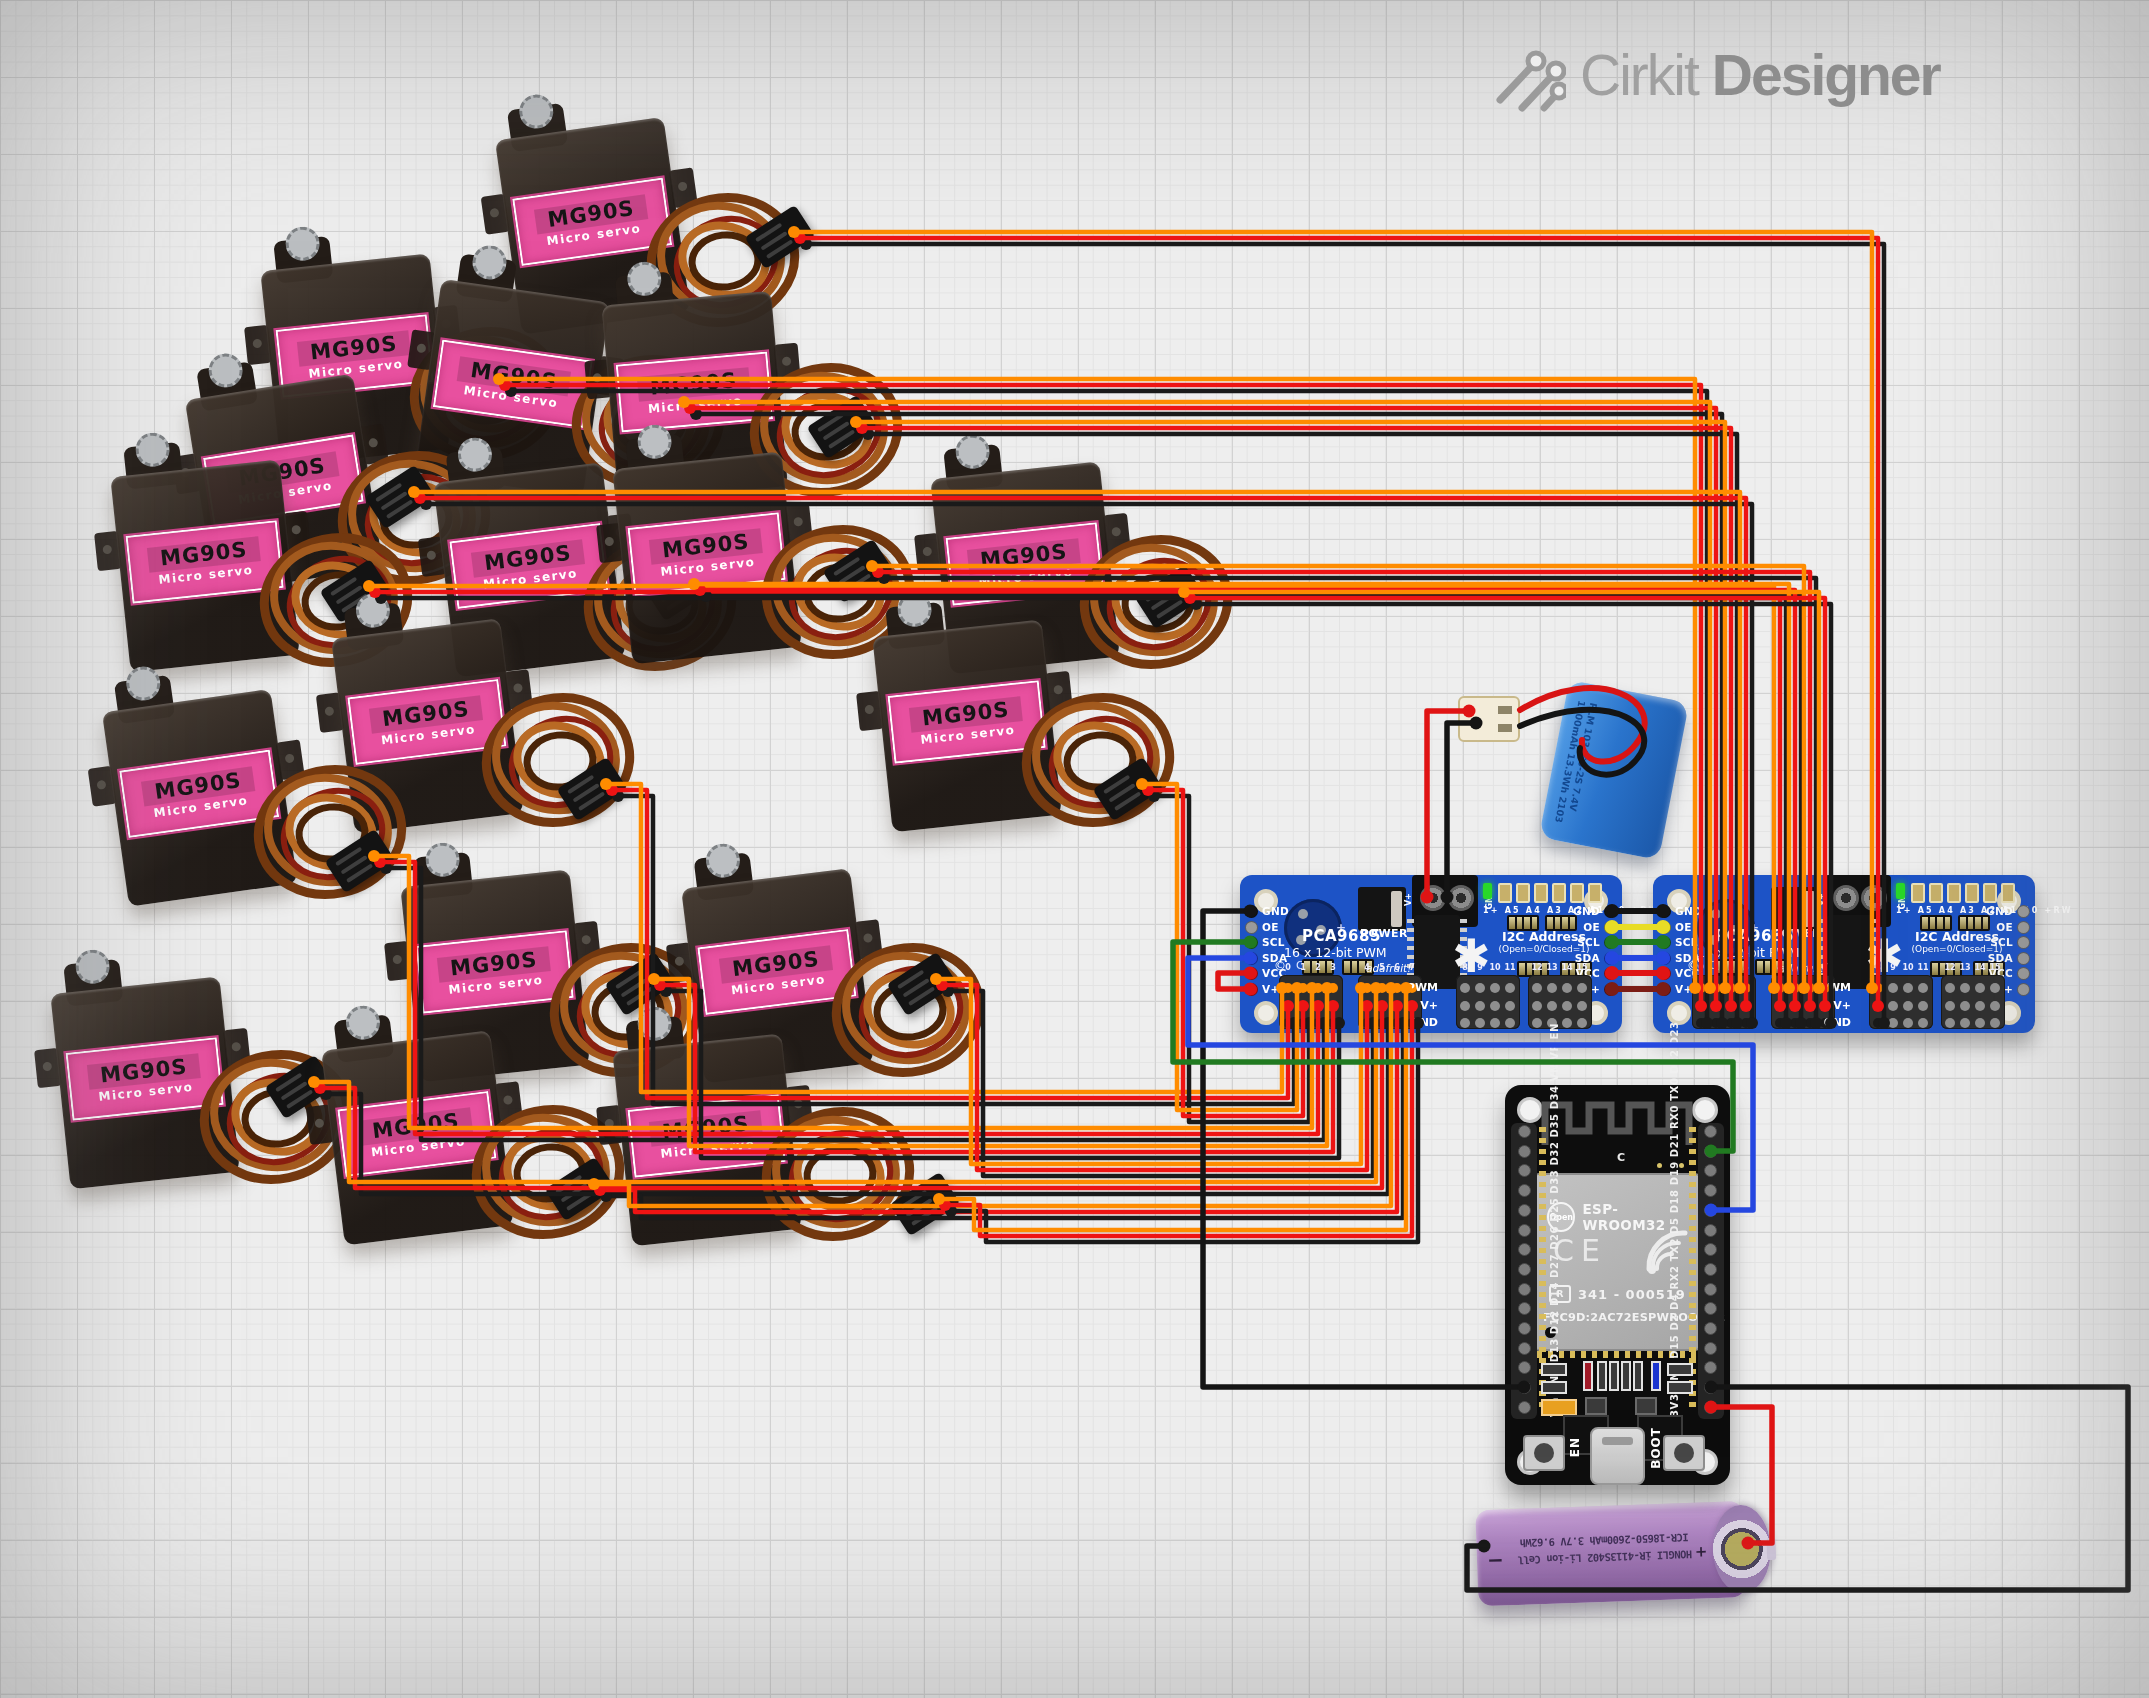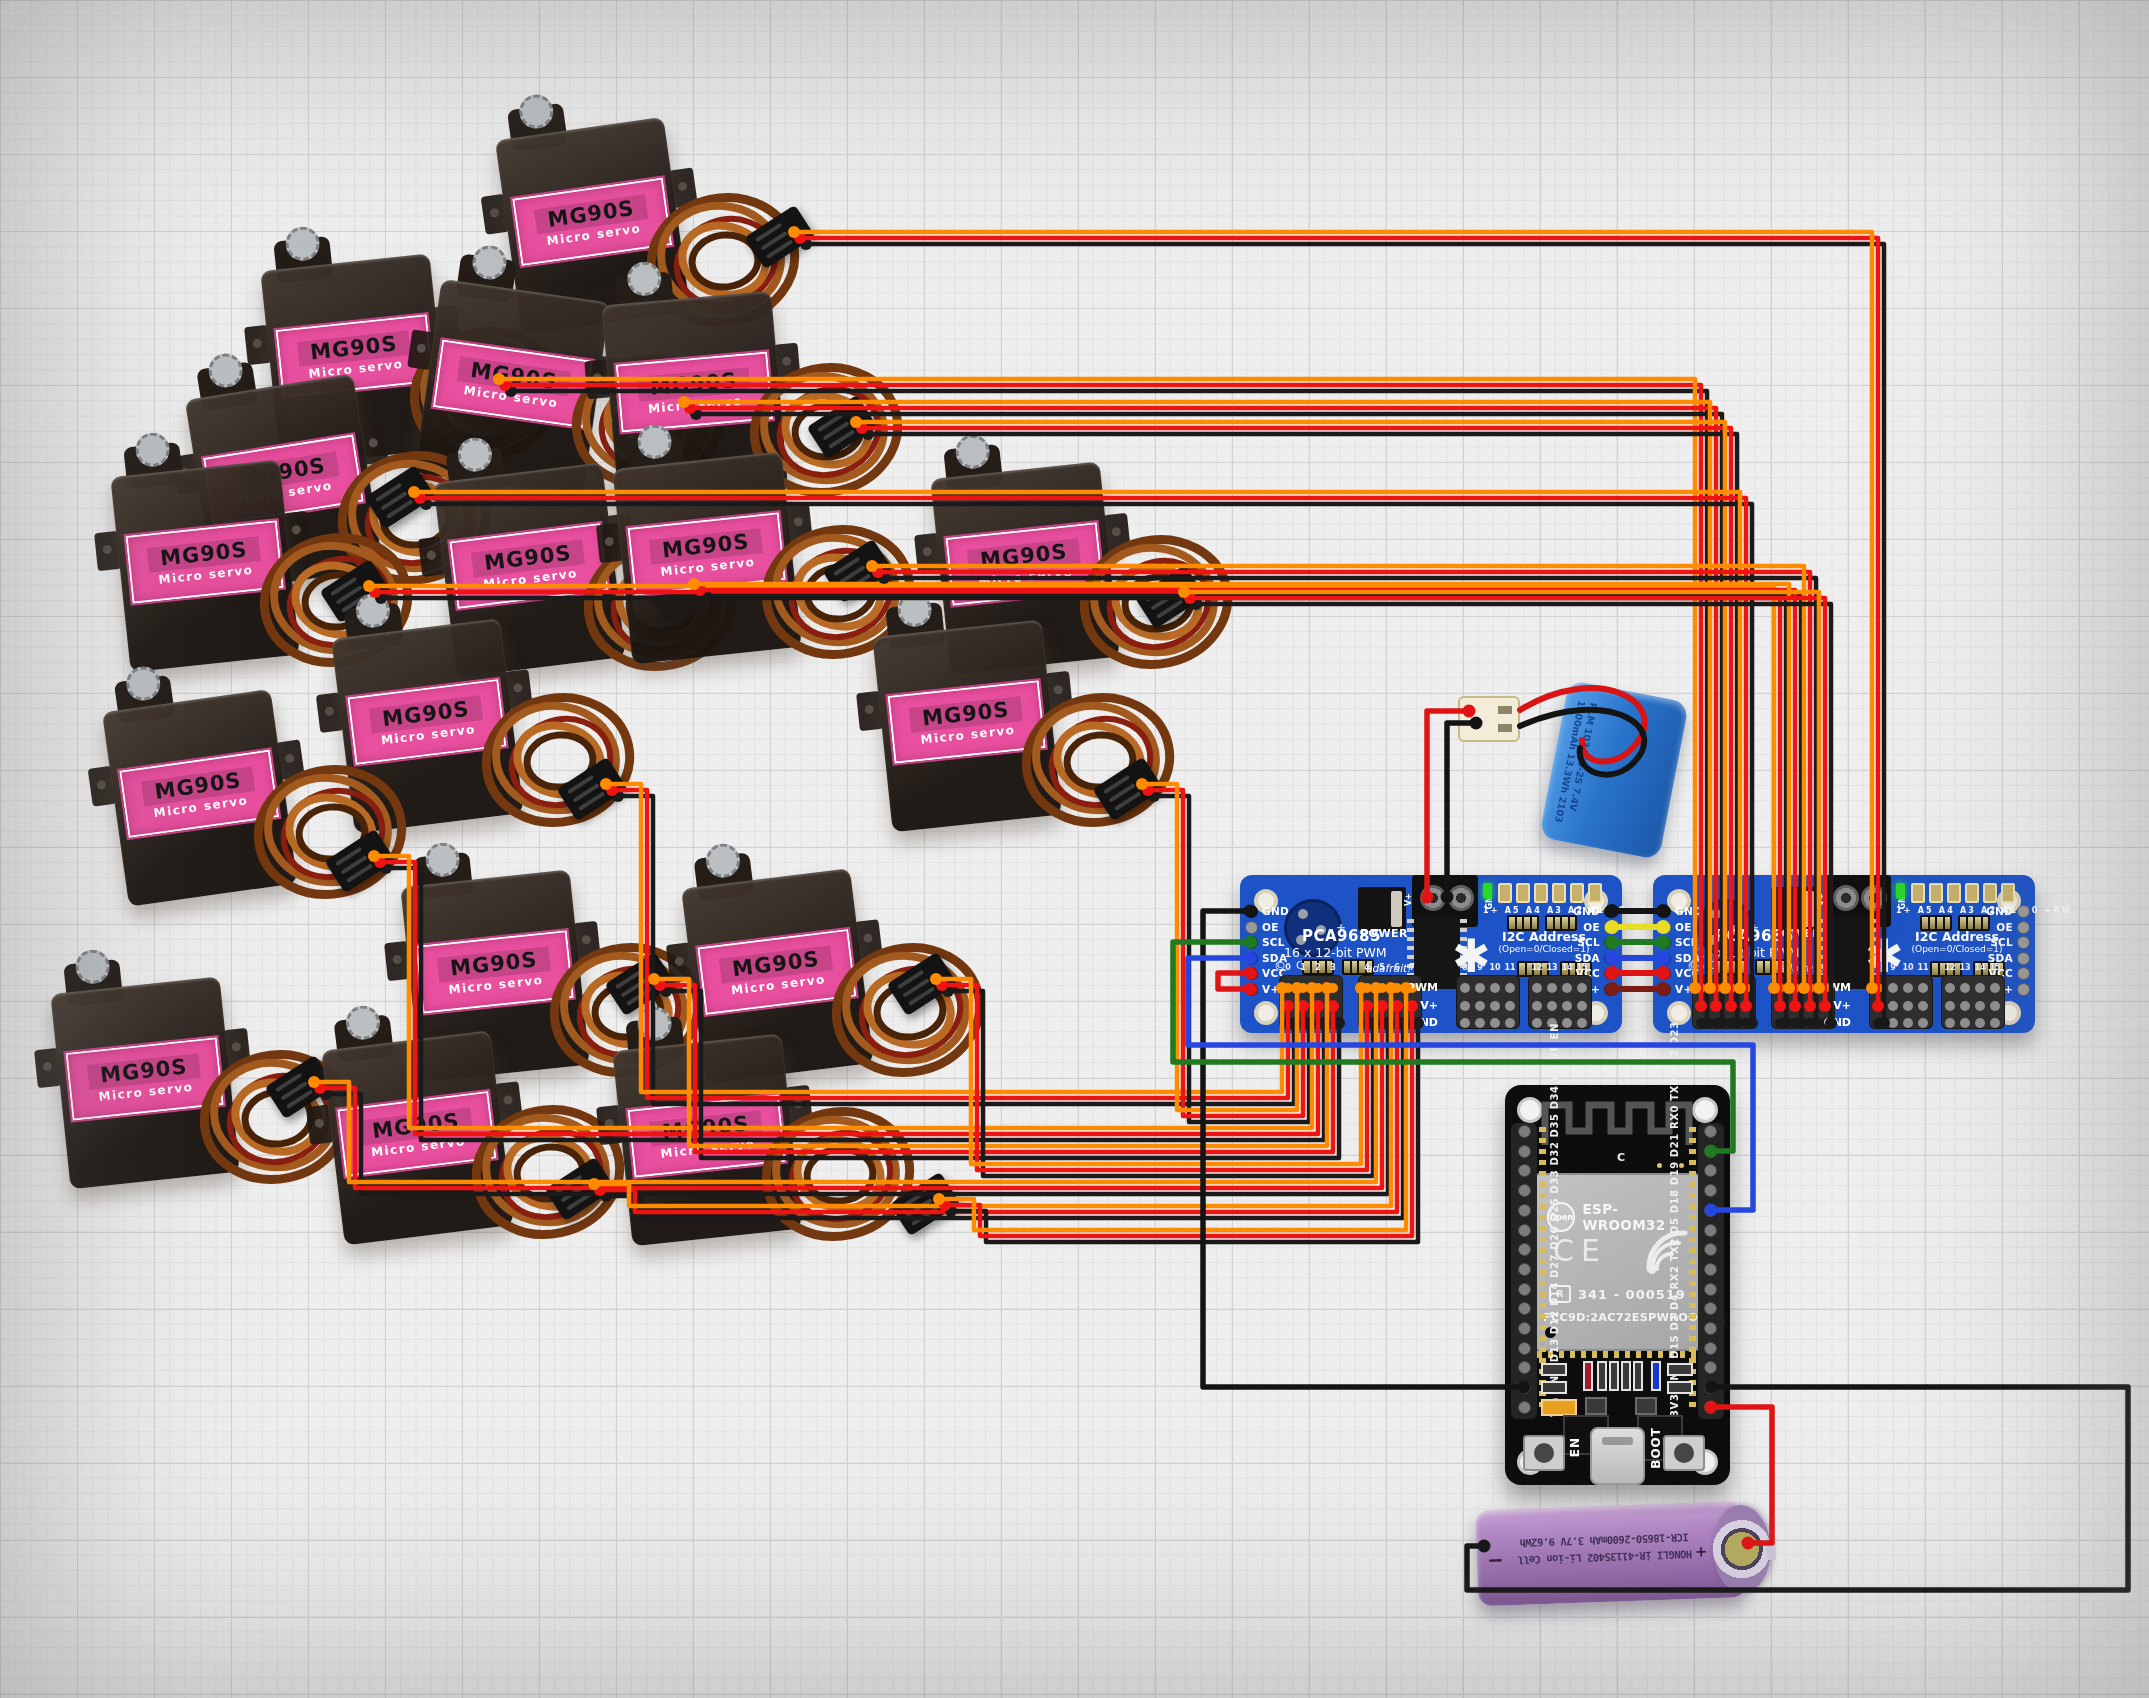--- a/index.html
+++ b/index.html
@@ -1467,15 +1467,31 @@
         <circle cx="1711" cy="1407" r="6.5" fill="#e01414"></circle>
         <circle cx="1748" cy="1543" r="6.5" fill="#e01414"></circle>
       </g>
       <g>
         <path d="M1711 1387L2128 1387L2128 1590L1467 1590L1467 1546L1484 1546" fill="none" stroke="#141414" stroke-width="5.5" stroke-linejoin="round" stroke-linecap="round"></path>
         <circle cx="1711" cy="1387" r="6.5" fill="#141414"></circle>
         <circle cx="1484" cy="1546" r="6.5" fill="#141414"></circle>
       </g>
     </svg>
 
+  <div class="logo">
+    <svg width="74" height="74" viewBox="0 0 74 74">
+      <g stroke="#9b9b9b" fill="none" stroke-width="7" stroke-linecap="round">
+        <path d="M8 62 L38 30"></path>
+          <path d="M30 70 L58 40"></path>
+          <path d="M52 70 L62 59"></path>
+      </g>
+      <g stroke="#9b9b9b" fill="#eeeeee" stroke-width="5">
+        <circle cx="44" cy="23" r="8"></circle>
+          <circle cx="64" cy="33" r="8"></circle>
+          <circle cx="67" cy="53" r="7"></circle>
+      </g>
+    </svg>
+    <span class="t1">Cirkit</span>
+    <span class="t2">Designer</span>
+  </div>
 
   <div class="vig"></div>
 </div>
 
 </body></html>

